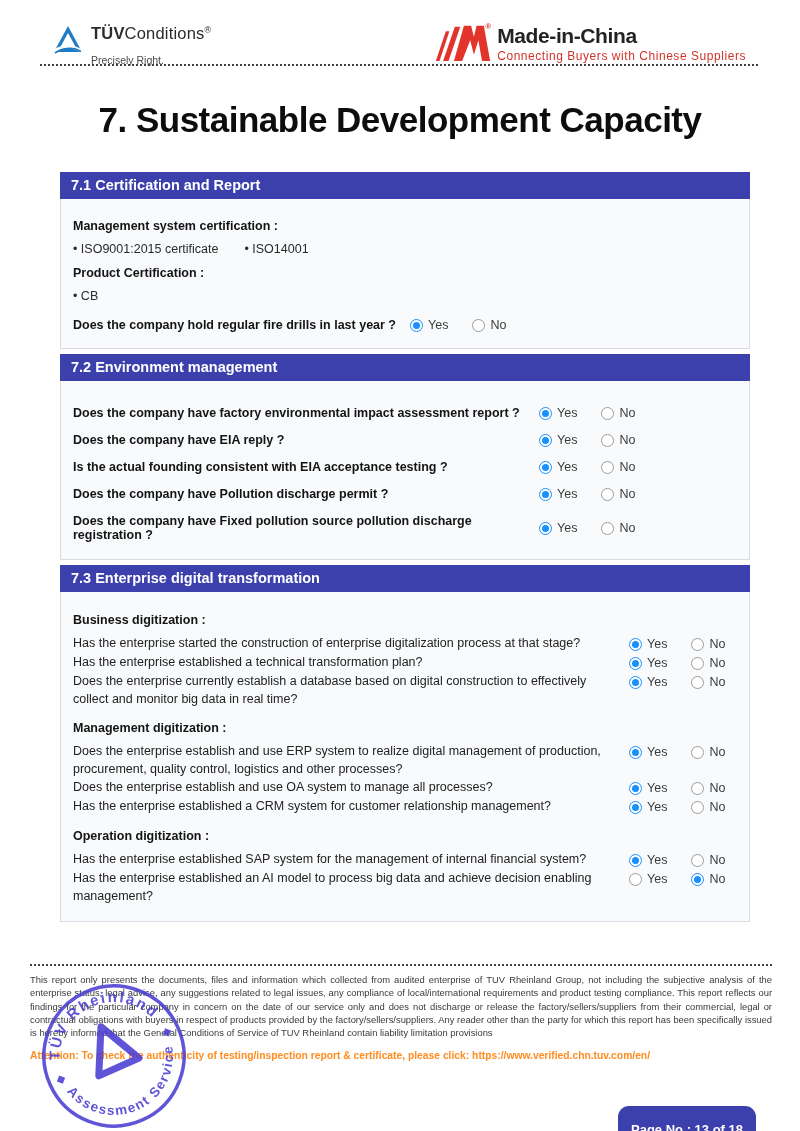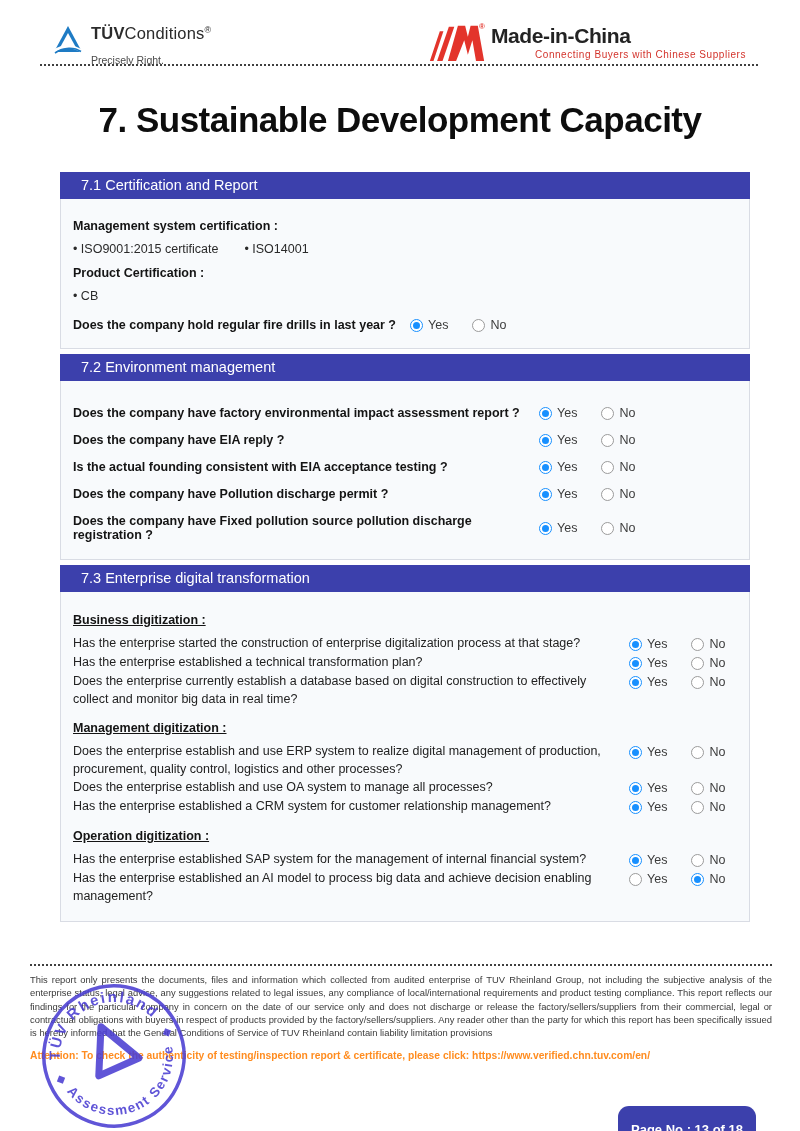--- a/index.html
+++ b/index.html
@@ -10,46 +10,46 @@
   
   .top-header { position:absolute; top:24px; left:53px; right:54px; display:flex; justify-content:space-between; align-items:flex-start; }
   .tuv-logo { display:flex; gap:8px; align-items:flex-start; }
   .tuv-text .brand { font-size:16.5px; color:#2b2b2b; letter-spacing:0.2px; }
   .tuv-text .brand b { font-weight:700; }
   .tuv-text .reg { font-size:9px; vertical-align:super; color:#2b2b2b; }
   .tuv-tagline { font-size:10.5px; color:#4a4a4a; margin-top:11px; }
   .mic-logo { display:flex; gap:5px; align-items:flex-start; position:relative; }
   .mic-reg { position:absolute; left:51px; top:-2px; font-size:8px; color:#e3342b; font-weight:700; }
   .mic-text .brand { font-size:21px; font-weight:700; color:#232323; letter-spacing:-0.4px; line-height:24px; }
-  .mic-tagline { font-size:10px; color:#d3332b; letter-spacing:0.55px; margin-top:1px; white-space:nowrap;margin-left:44px; }
+  .mic-tagline { font-size:12px; color:#d3332b; letter-spacing:0.55px; margin-top:1px; white-space:nowrap; }
   .dotted-rule { position:absolute; border-top:2px dotted #3f3f3f; height:0; }
   .rule-top { top:64px; left:40px; right:42px; }
   .rule-bottom { top:964px; left:30px; right:28px; }
   
   .doc-title { position:absolute; top:100px; left:0; right:0; text-align:center; font-size:35px; font-weight:700; color:#0d0d0d; letter-spacing:-0.5px; }
   
   .sections { position:absolute; top:172px; left:60px; width:690px; }
   .section { margin-bottom:5px; }
-  .sec-head { height:27px; line-height:27px; background:#3c40ac; color:#fff; font-size:14.5px; font-weight:400; padding-left:21px; }
+  .sec-head { height:27px; line-height:27px; background:#3c40ac; color:#fff; font-size:14.5px; font-weight:700; padding-left:11px; }
   .sec-body { background:#f8fafc; border:1px solid #d9dce4; border-top:none; box-sizing:border-box; }
   .body-71 { padding:10px 12px 16px 12px; }
   .body-72 { padding:25px 12px 17px 12px; }
   .body-73 { padding:8px 12px 16px 12px; }
   .field-label { font-weight:700; font-size:12.5px; color:#141414; margin-top:10px; }
   .bullets { display:flex; gap:26px; margin-top:9px; font-size:12.5px; color:#2a2a2a; }
   .bullet-item::before { content:"• "; color:#2a2a2a; }
   .inline-q { margin-top:15px; display:flex; align-items:center; }
   .inline-q .qtext { font-weight:700; font-size:12.5px; color:#141414; }
   .inline-q .radio-group { margin-left:14px; }
   
   .qrow72 { display:flex; align-items:center; margin-bottom:13px; }
   .qrow72:last-child { margin-bottom:0; }
   .qrow72 .qtext { flex:none; width:466px; font-weight:700; font-size:12.5px; color:#141414; }
   
-  .group-label { font-weight:700; font-size:12.5px; color:#141414; margin:13px 0 7px 0;text-decoration:underline; }
+  .group-label { font-weight:700; font-size:12.5px; color:#141414; margin:13px 0 7px 0; }
   .qrow73 { display:flex; align-items:flex-start; font-size:12.5px; line-height:18px; color:#222; }
   .qrow73 .qtext { flex:1; padding-right:6px; }
   .qrow73 .radio-group { flex:none; width:108px; padding-top:1px; }
   
   .radio-group { display:flex; gap:24px; }
   .radio-opt { display:inline-flex; align-items:center; gap:5px; font-size:12.5px; color:#3c3c3c; white-space:nowrap; cursor:default; }
   .rc { display:inline-block; width:13px; height:13px; border-radius:50%; border:1px solid #9b9b9b; background:#fff; box-sizing:border-box; position:relative; flex:none; }
   .radio-opt.checked .rc { border-color:#1890ff; }
   .radio-opt.checked .rc::after { content:""; position:absolute; top:2px; left:2px; right:2px; bottom:2px; border-radius:50%; background:#1890ff; }
   

